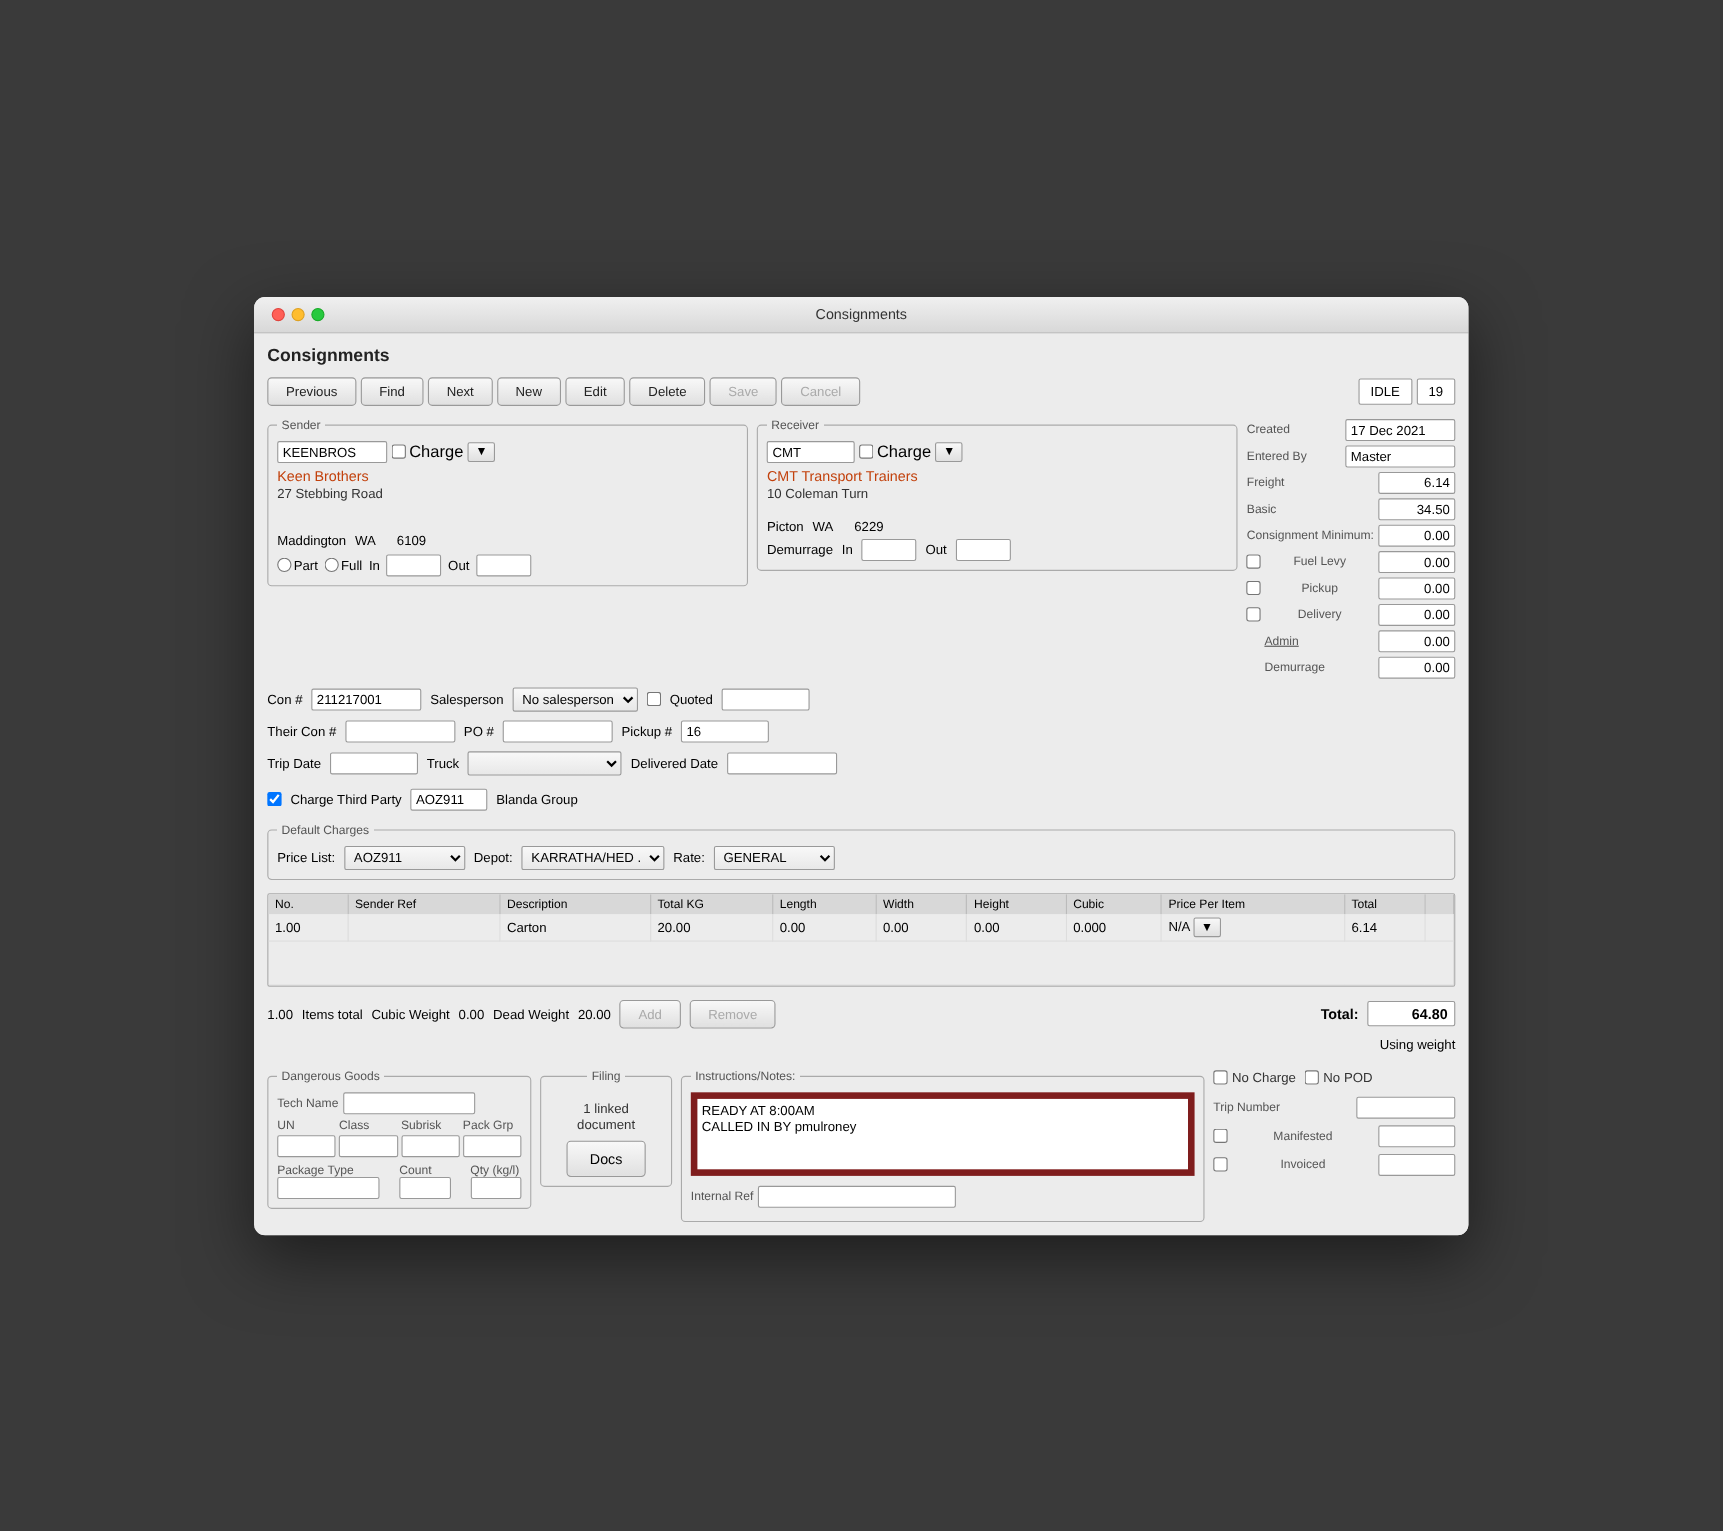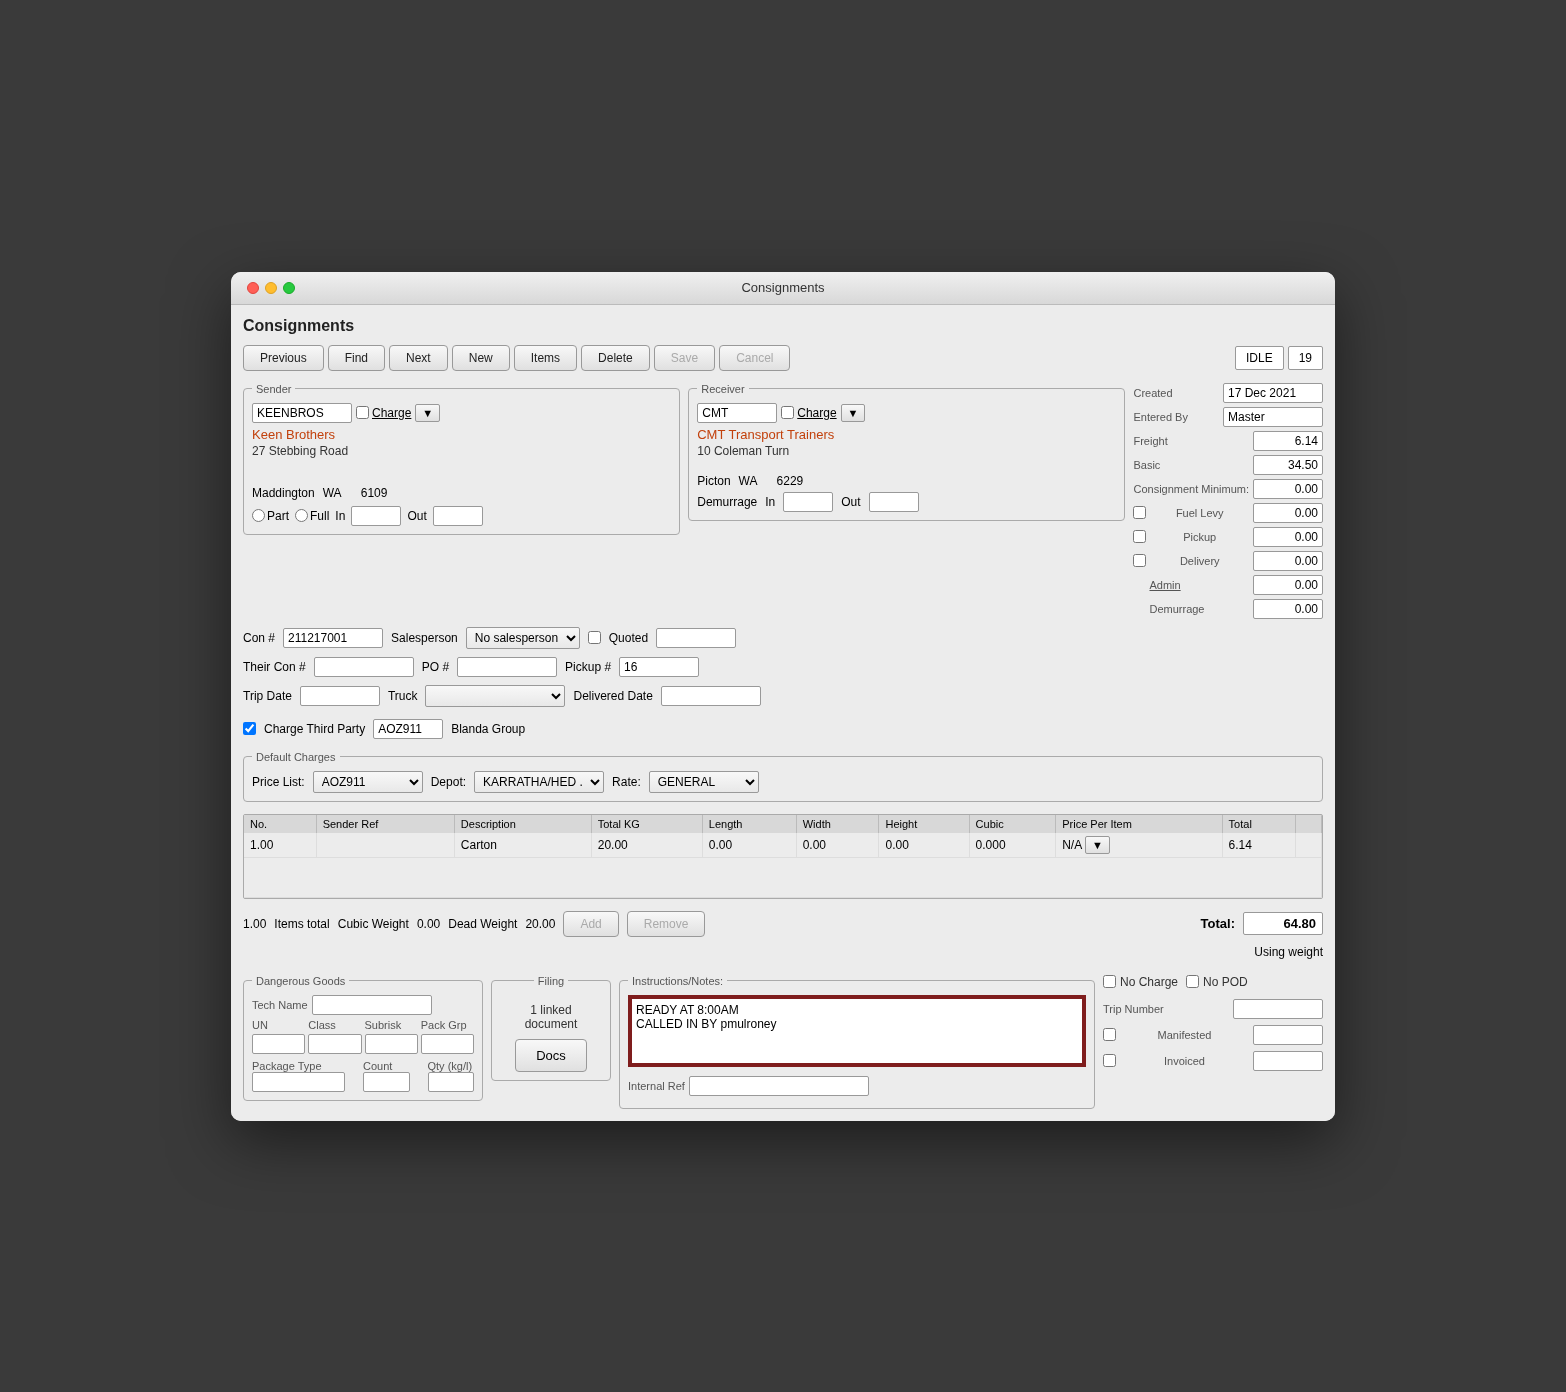--- a/index.html
+++ b/index.html
@@ -167,21 +167,21 @@
       border-bottom: 1px solid #ddd;
     }
     .bottom-row { display: flex; gap: 8px; align-items: center; margin-top: 4px; }
     .bottom-section { display: flex; gap: 8px; margin-top: 8px; align-items: flex-start; }
     .dg-box { flex: 0 0 240px; }
     .filing-box { flex: 0 0 120px; text-align: center; }
     .notes-box { flex: 1; }
     .right-bottom { width: 220px; }
     textarea {
       width: 100%;
-      border: 4px solid #7f1d1d;
+      border: 6px solid #7f1d1d;
       background: #fff;
       padding: 4px;
       font-size: 12px;
       resize: none;
       font-family: inherit;
     }
     .checkbox-row { display: flex; align-items: center; gap: 4px; margin-bottom: 4px; }
     .checkbox-label { font-size: 12px; color: #333; }
     .docs-btn {
       background: linear-gradient(to bottom, #f8f8f8, #e0e0e0);
@@ -192,21 +192,21 @@
       cursor: pointer;
       margin-top: 8px;
     }
     .total-label { font-size: 13px; font-weight: 600; }
     .total-value { font-size: 13px; font-weight: 600; width: 80px; text-align: right; border: 1px solid #999; background: #fff; padding: 3px 6px; border-radius: 2px; }
     .dg-grid { display: grid; grid-template-columns: 1fr 1fr 1fr 1fr; gap: 3px; margin-top: 4px; }
     .dg-label { font-size: 11px; color: #555; }
     .small-input { width: 100%; border: 1px solid #999; background: #fff; padding: 2px 3px; font-size: 11px; border-radius: 2px; }
     .linked-doc { font-size: 12px; color: #333; margin-top: 8px; }
     .charge-checkbox-row { display: flex; align-items: center; gap: 3px; }
-    .charge-label { font-size: 12px; text-decoration: underline; }
+    .charge-label { font-size: 15px; }
   </style>
 </head>
 <body>
 
 <div class="window">
 
   <div class="title-bar">
     <div class="traffic-lights">
       <div class="tl tl-red"></div>
       <div class="tl tl-yellow"></div>
@@ -216,21 +216,21 @@
   </div>
 
   <div class="content">
     <div class="app-title">Consignments</div>
 
     <div class="toolbar">
       <button class="btn">Previous</button>
       <button class="btn">Find</button>
       <button class="btn">Next</button>
       <button class="btn">New</button>
-      <button class="btn">Items</button>
+      <button class="btn">Edit</button>
       <button class="btn">Delete</button>
       <button class="btn btn-disabled">Save</button>
       <button class="btn btn-disabled">Cancel</button>
       <div class="status-group">
         <div class="status-box">IDLE</div>
         <div class="status-box">19</div>
       </div>
     </div>
 
     <div class="main-form">

